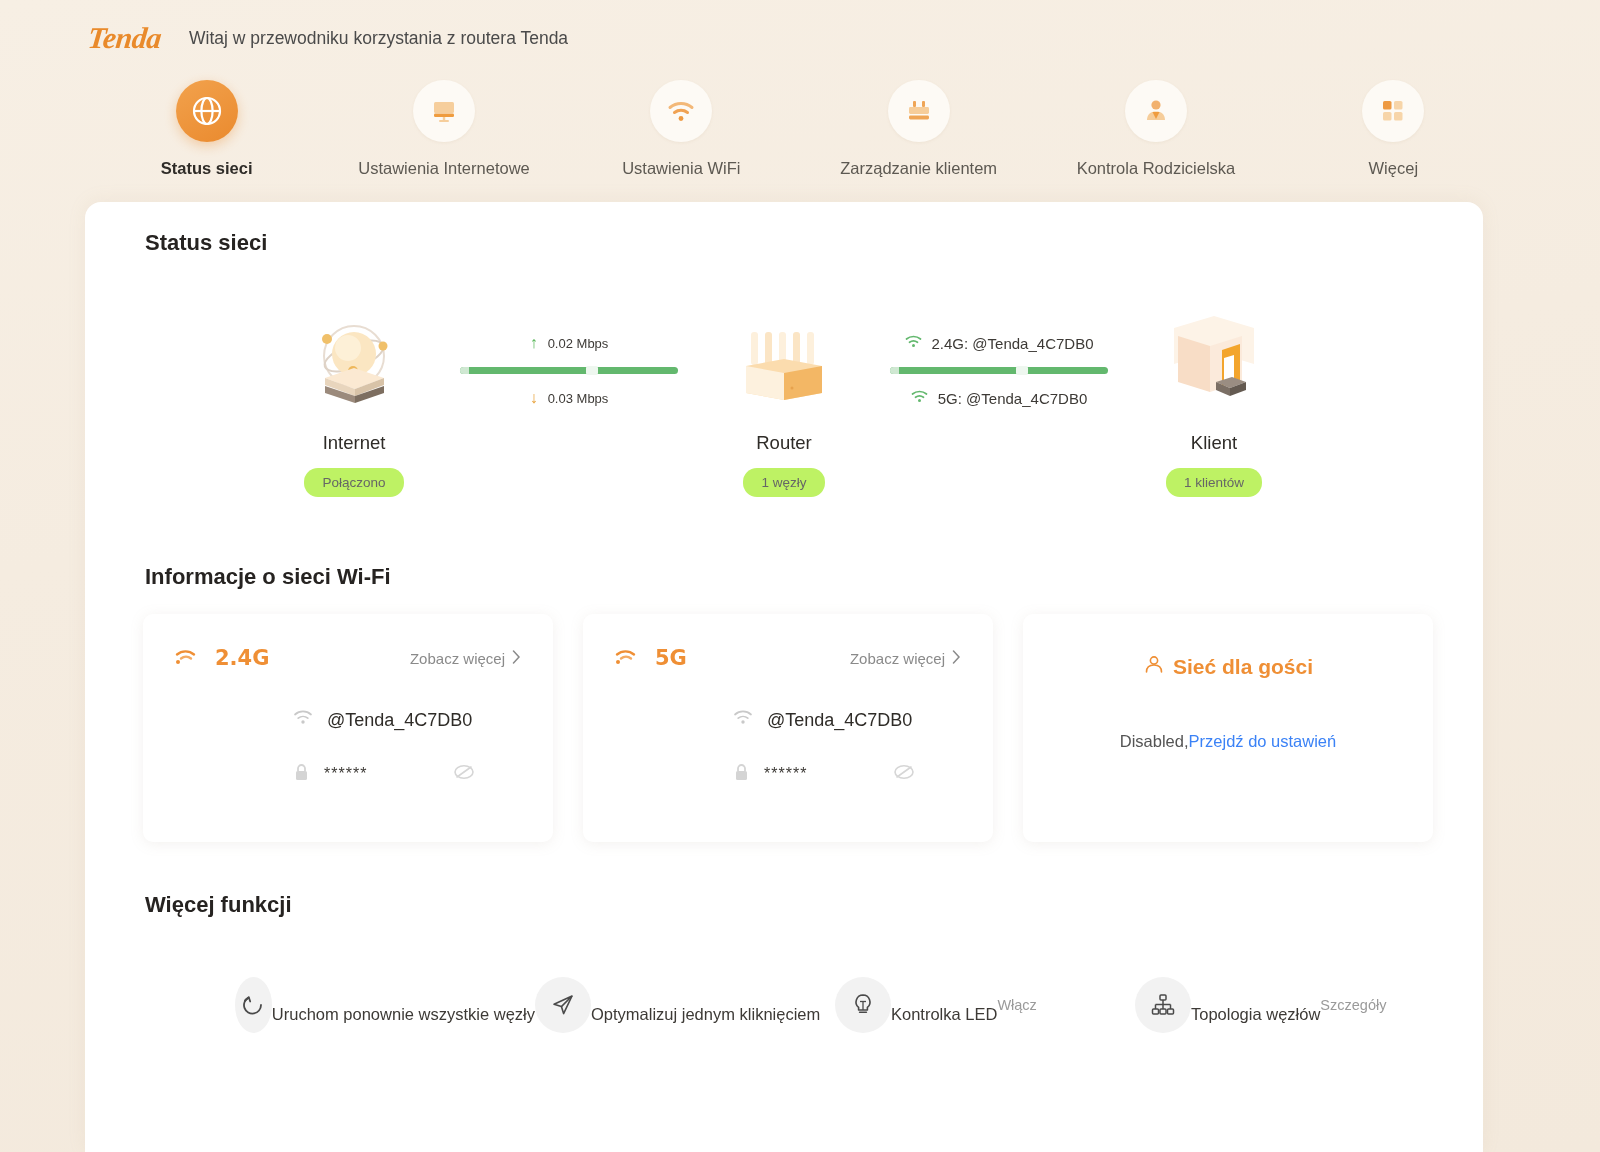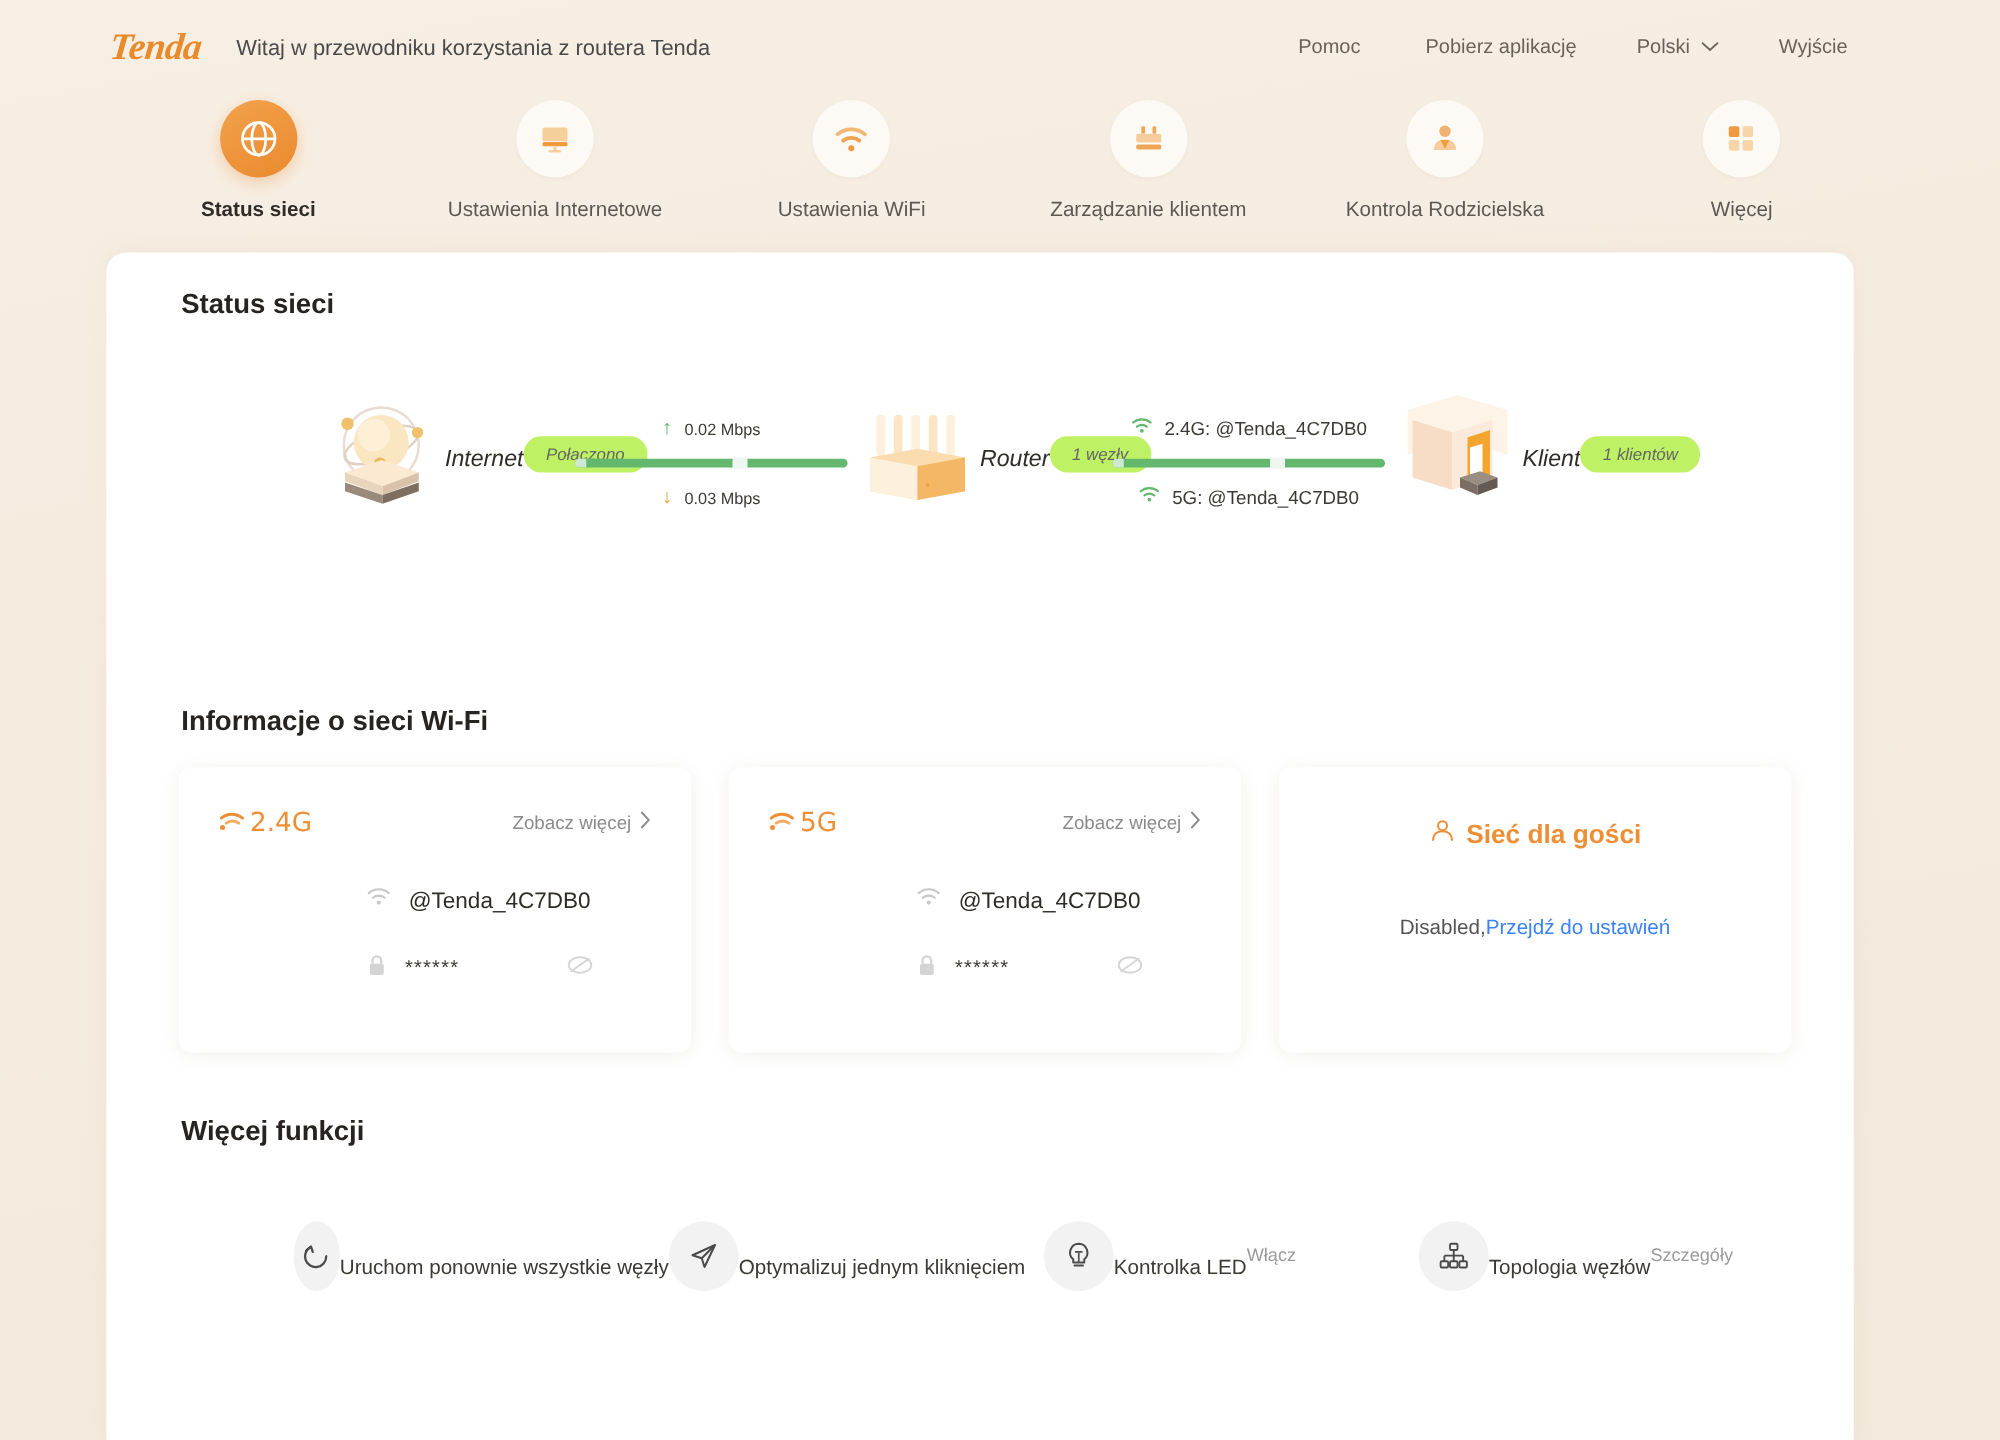--- a/index.html
+++ b/index.html
@@ -82,21 +82,21 @@
   }
   .t1 { position:absolute; left:60px; top:28px; }
   .t2 { position:absolute; left:60px; top:362px; }
   .t3 { position:absolute; left:60px; top:690px; }
 
   
   .status-row {
     position: absolute; left: 0; top: 100px; width: 100%;
     display: flex; align-items: flex-start; justify-content: center;
   }
-  .node { width: 200px; display: flex; flex-direction: row; align-items: center; font-style: italic; }
+  .node { width: 200px; display: flex; flex-direction: column; align-items: center; }
   .node-art { height: 108px; display:flex; align-items:flex-end; justify-content:center; }
   .node-name { margin-top: 22px; font-size: 18.5px; color: #2f2c28; }
   .node-badge {
     margin-top: 14px;
     background: #bef264; color: #666;
     font-size: 13.5px; padding: 7px 18px; border-radius: 14px;
     white-space: nowrap;
   }
 
   .link-col { width: 230px; padding-top: 26px; }
@@ -131,22 +131,22 @@
   .card {
     width: 410px; height: 228px;
     background: #fff;
     border-radius: 10px;
     box-shadow: 0 2px 14px rgba(165,150,130,.13);
     padding: 32px 32px 0 32px;
     position: relative;
   }
   .card-head { display: flex; align-items: center; justify-content: space-between; }
   .band {
-    display: flex; align-items: flex-end; gap: 3px;
-    color: #ef8f35; font-weight: normal; font-size: 21px;
+    display: flex; align-items: flex-end; gap: 18px;
+    color: #ef8f35; font-weight: bold; font-size: 21px;
     font-family: "DejaVu Sans", sans-serif;
   }
   .see-more {
     display:flex; align-items:center; gap:7px;
     font-size: 15px; color: #8a8a8a; cursor: pointer;
   }
   .card-row {
     display:flex; align-items:flex-start; gap: 14px;
     margin-top: 40px; padding-left: 118px;
   }
@@ -185,33 +185,20 @@
   }
   .func-label { margin-top: 19px; font-size: 16.5px; color: #3d3a36; white-space: nowrap; }
   .func-sub { margin-top: 0; font-size: 14.5px; color: #9a9a9a; }
 </style>
 </head>
 <body>
 
 <div class="topbar">
   <div class="logo">Tenda</div>
   <div class="welcome">Witaj w przewodniku korzystania z routera Tenda</div>
-  <div class="top-right">
-    <div class="top-link">Pomoc</div>
-    <div class="top-link">Pobierz aplikację</div>
-    <div class="lang">
-      <span class="lang-label">Polski</span>
-      <span class="chev">
-        <svg width="14" height="9" viewBox="0 0 14 9">
-            <path d="M1 1.5 L7 7 L13 1.5" stroke="#6a6259" stroke-width="1.5" fill="none" stroke-linecap="round"></path>
-          </svg>
-      </span>
-    </div>
-    <div class="top-link">Wyjście</div>
-  </div>
 </div>
 
 <div class="nav">
 
   <div class="nav-item active">
     <div class="nav-icon">
       <svg width="34" height="34" viewBox="0 0 34 34">
         <circle cx="17" cy="17" r="13" fill="none" stroke="#fff" stroke-width="2.2"></circle>
         <ellipse cx="17" cy="17" rx="5.6" ry="13" fill="none" stroke="#fff" stroke-width="2.2"></ellipse>
         <line x1="4" y1="17" x2="30" y2="17" stroke="#fff" stroke-width="2.2"></line>

